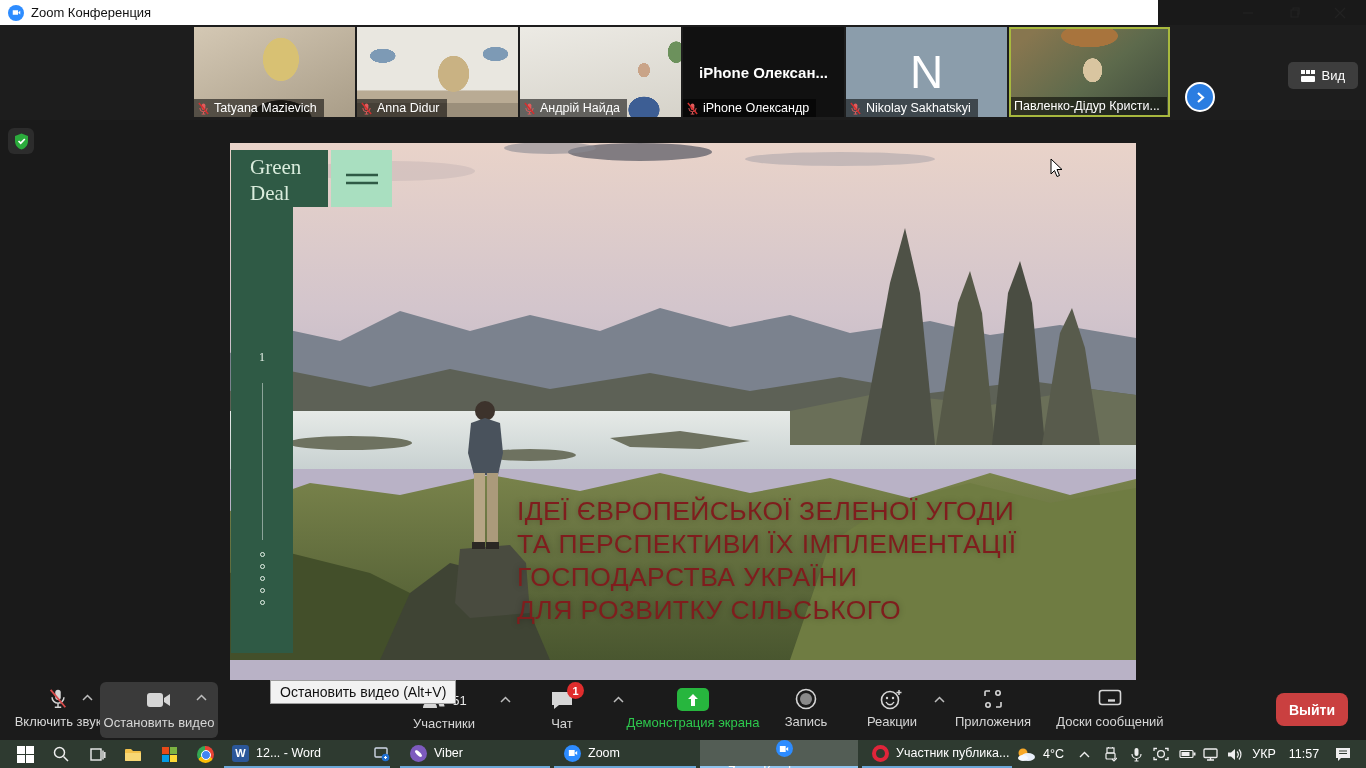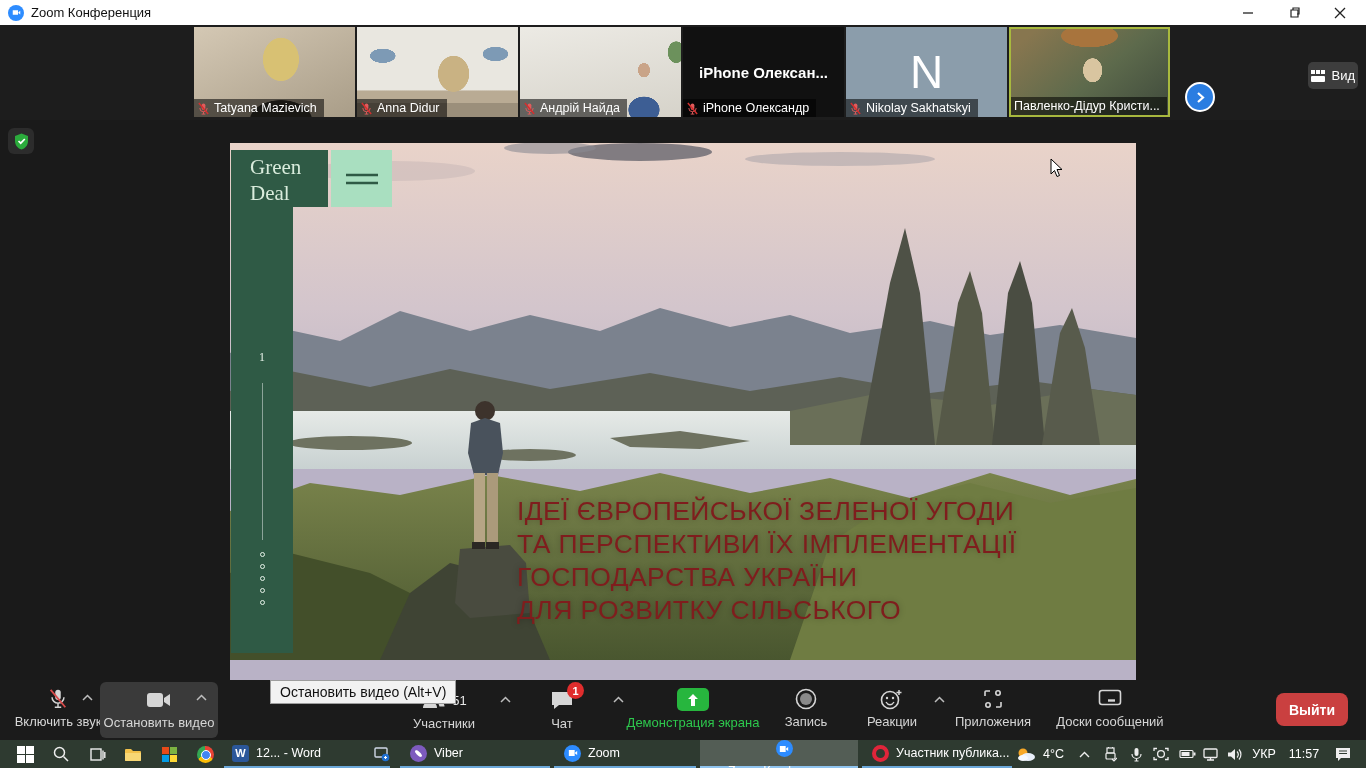--- a/index.html
+++ b/index.html
@@ -2,21 +2,21 @@
 <html><head>
 <meta charset="utf-8">
 <style>
   * { margin:0; padding:0; box-sizing:border-box; }
   html,body { width:1366px; height:768px; overflow:hidden; background:#000;
               font-family:"Liberation Sans", sans-serif; }
   .abs { position:absolute; }
   #stage { position:relative; width:1366px; height:768px; background:#191919; }
 
   
-  #titlebar { top:0; left:0; width:1366px; height:25px; background:#fff; }
+  #titlebar { top:0; left:0; width:1158px; height:25px; background:#fff; }
   #app-title { left:8px; top:0; height:25px; display:flex; align-items:center; gap:7px;
                font-size:13px; color:#111; }
   .zoom-app-ico { width:16px; height:16px; border-radius:50%; background:#2d8cff;
                   display:inline-flex; align-items:center; justify-content:center; }
   .zoom-app-ico svg { width:9px; height:9px; }
   #banner { left:565px; top:0; height:25px; display:flex; }
   #banner-main { background:#3ab34e; color:#fff; font-size:13px; font-weight:bold;
                  display:flex; align-items:center; padding:0 16px; }
   #banner-settings { background:#1a8a38; color:#fff; font-size:13px; font-weight:bold;
                      display:flex; align-items:center; gap:7px; padding:0 12px; }
@@ -53,21 +53,21 @@
       linear-gradient(140deg,#87764f 10%, #5d6a4c 55%, #3f4a3c); }
   .tile-dark { background:#111; display:flex; align-items:center; justify-content:center; }
   .iphone-center { color:#fff; font-size:15px; font-weight:bold; }
   .tile-initial { background:#8b9dab; display:flex; align-items:center; justify-content:center; }
   .big-n { color:#fff; font-size:46px; font-weight:400; }
   #next-btn { left:1185px; top:57px; width:30px; height:30px; border-radius:50%;
               background:#2a7de1; border:2px solid #fff; display:flex; align-items:center;
               justify-content:center; }
   #view-btn { right:8px; top:37px; height:27px; background:#3d3d3d; border-radius:5px;
               color:#fff; font-size:13px; display:flex; align-items:center; gap:6px;
-              padding:0 3px; }
+              padding:0 13px; }
   
   #main { top:120px; left:0; width:1366px; height:560px; background:#1a1a1a; }
   #shield { left:8px; top:8px; width:26px; height:26px; background:#2c2c2c; border-radius:6px;
             display:flex; align-items:center; justify-content:center; }
   #slide { left:230px; top:23px; width:906px; height:620px; overflow:hidden; background:#b9b2c6; }
   #scene { position:absolute; left:0; top:0; width:906px; height:517px; }
   #logo-box { left:1px; top:7px; width:97px; height:57px; background:#2f5a45;
               color:#d9ecdc; font-family:"Liberation Serif", serif; font-size:21px;
               line-height:26px; padding:4px 0 0 19px; }
   #menu-box { left:101px; top:7px; width:61px; height:57px; background:#a9dfc0;

